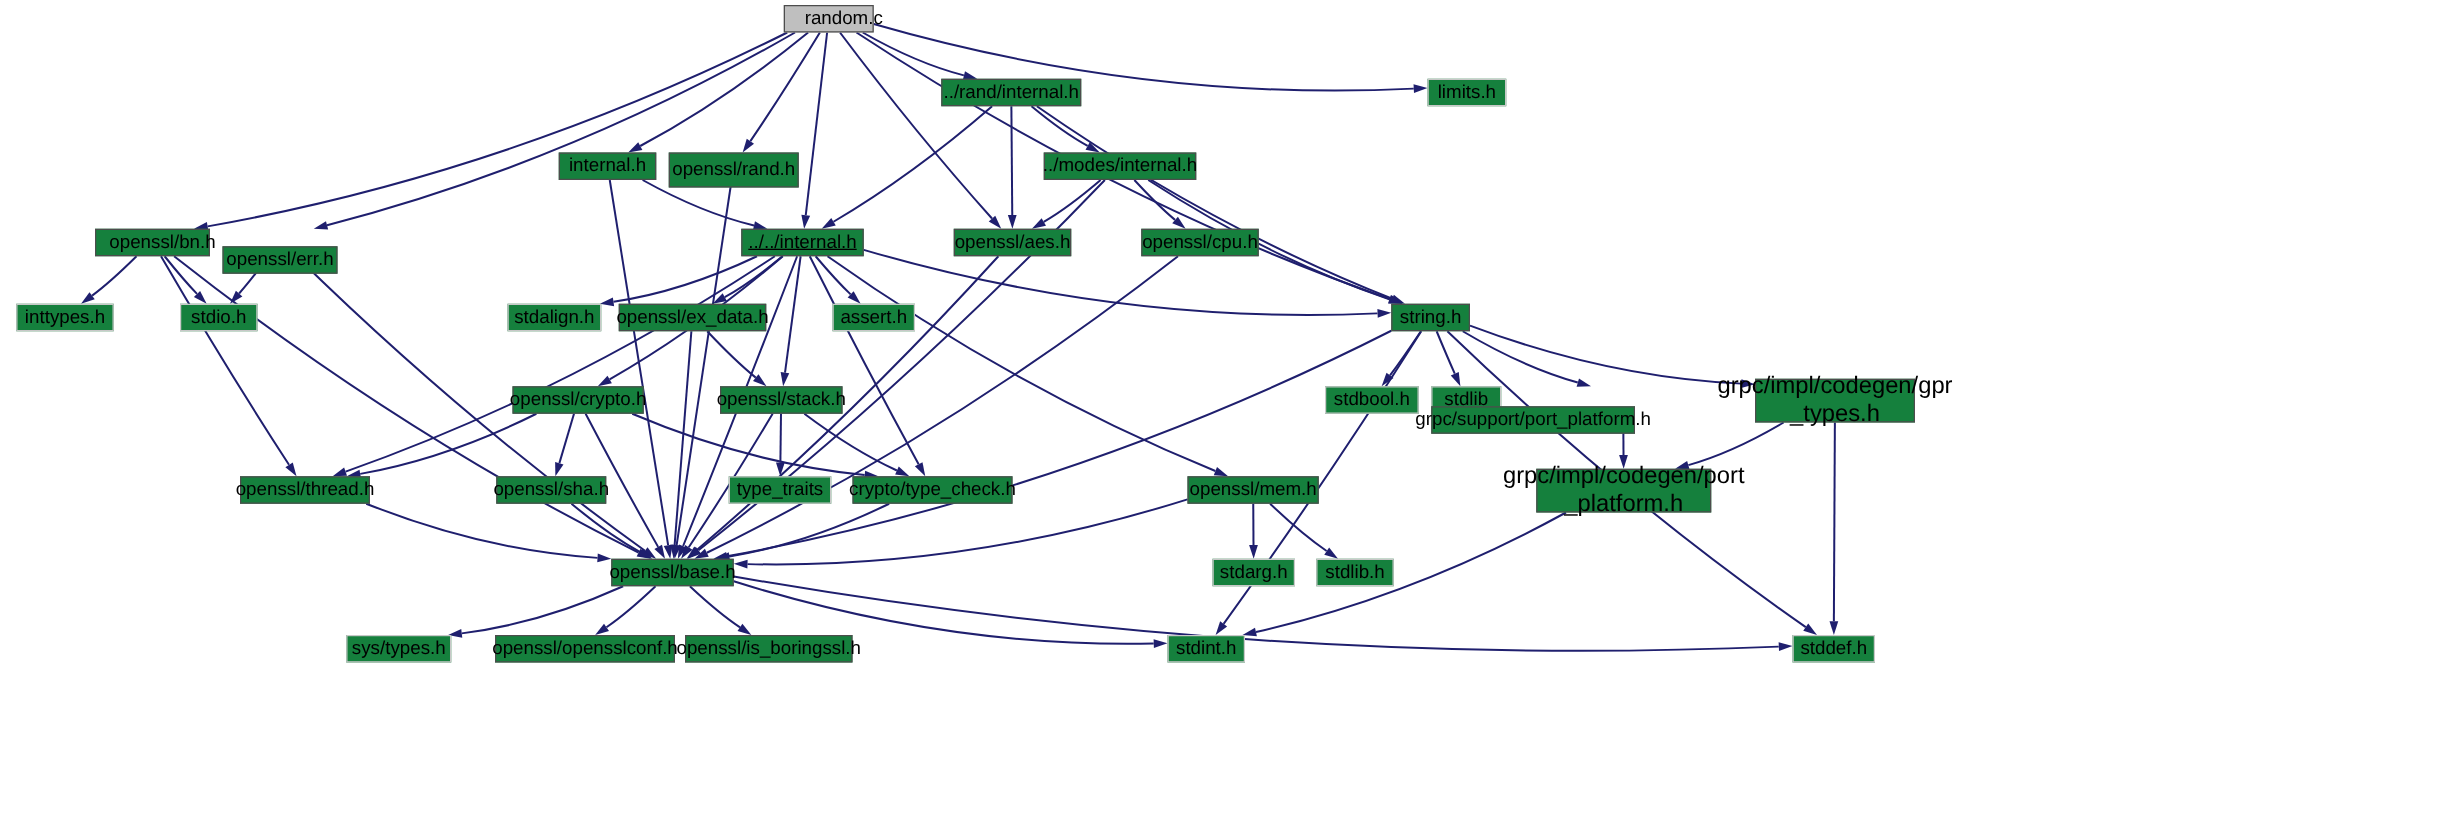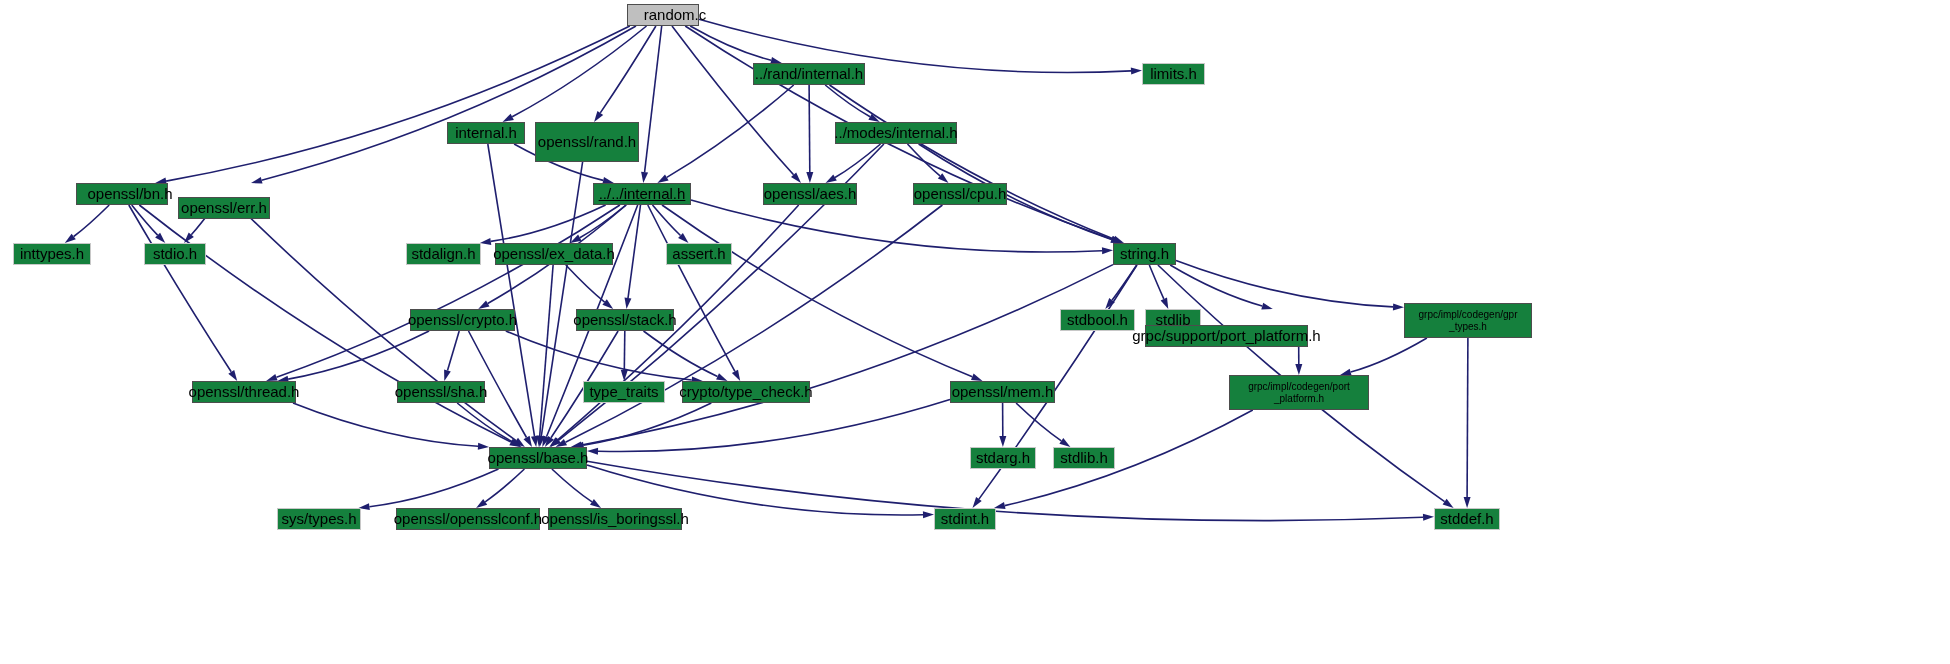--- a/index.html
+++ b/index.html
@@ -50,21 +50,21 @@
     border: 1.6px solid #4d4d4d;
   }
   .node.ext {
     border: 1.3px solid #c8c8c8;
   }
   .node.root {
     border: 1.6px solid #4d4d4d;
     background: #bfbfbf;
   }
   .node.two-line {
-    font-size: 10px;
+    font-size: 19px;
     line-height: 1.18;
   }
 </style>
 </head>
 <body>
 
 <div id="graph-root">
   <svg id="edges" viewBox="0 0 1950 664" preserveAspectRatio="none">
       <path class="edge-path" d="M629.8,26.0 Q403.9,139.0 166.1,181.1"></path>
       <polygon points="155.2,183.0 165.5,177.6 166.7,184.5" class="arrow-head"></polygon>
@@ -203,21 +203,21 @@
       <path class="edge-path" d="M587.0,461.2 Q1007.5,534.7 1423.0,517.3"></path>
       <polygon points="1434.0,516.8 1423.2,520.8 1422.9,513.8" class="arrow-head"></polygon>
       <path class="edge-path" d="M587.0,465.0 Q756.4,518.4 923.0,514.8"></path>
       <polygon points="934.0,514.6 923.1,518.3 922.9,511.3" class="arrow-head"></polygon>
     </svg>
   <div id="node-layer">
       <div class="node root" style="left: 627px; top: 4px; width: 72px; height: 22px; padding-left: 24px;">random.c</div>
       <div class="node ext" style="left: 1142px; top: 63px; width: 63px; height: 22px;">limits.h</div>
       <div class="node doc" style="left: 753px; top: 63px; width: 112px; height: 22px;">../rand/internal.h</div>
       <div class="node doc" style="left: 447px; top: 122px; width: 78px; height: 22px; text-align: center;">internal.h</div>
-      <div class="node doc" style="left: 535px; top: 122px; width: 104px; height: 40px; text-align: center;">openssl/rand.h</div>
+      <div class="node doc" style="left: 535px; top: 122px; width: 104px; height: 28px; text-align: center;">openssl/rand.h</div>
       <div class="node doc" style="left: 835px; top: 122px; width: 122px; height: 22px;">../modes/internal.h</div>
       <div class="node doc" style="left: 76px; top: 183px; width: 92px; height: 22px; padding-left: 16px;">openssl/bn.h</div>
       <div class="node doc" style="left: 178px; top: 177px; width: 92px; height: 22px; margin-top: 20px;">openssl/err.h</div>
       <div class="node doc" style="left: 593px; top: 183px; width: 98px; height: 22px; text-decoration: underline;">../../internal.h</div>
       <div class="node doc" style="left: 763px; top: 183px; width: 94px; height: 22px;">openssl/aes.h</div>
       <div class="node doc" style="left: 913px; top: 183px; width: 94px; height: 22px;">openssl/cpu.h</div>
       <div class="node doc" style="left: 1113px; top: 243px; width: 63px; height: 22px;">string.h</div>
       <div class="node ext" style="left: 13px; top: 243px; width: 78px; height: 22px;">inttypes.h</div>
       <div class="node ext" style="left: 144px; top: 243px; width: 62px; height: 22px;">stdio.h</div>
       <div class="node ext" style="left: 406px; top: 243px; width: 75px; height: 22px;">stdalign.h</div>

